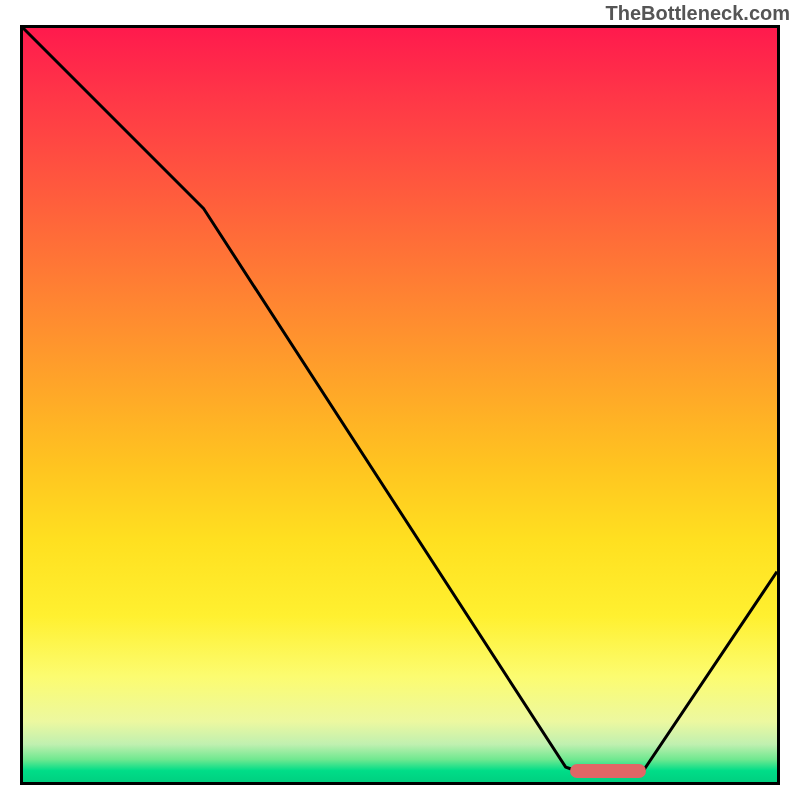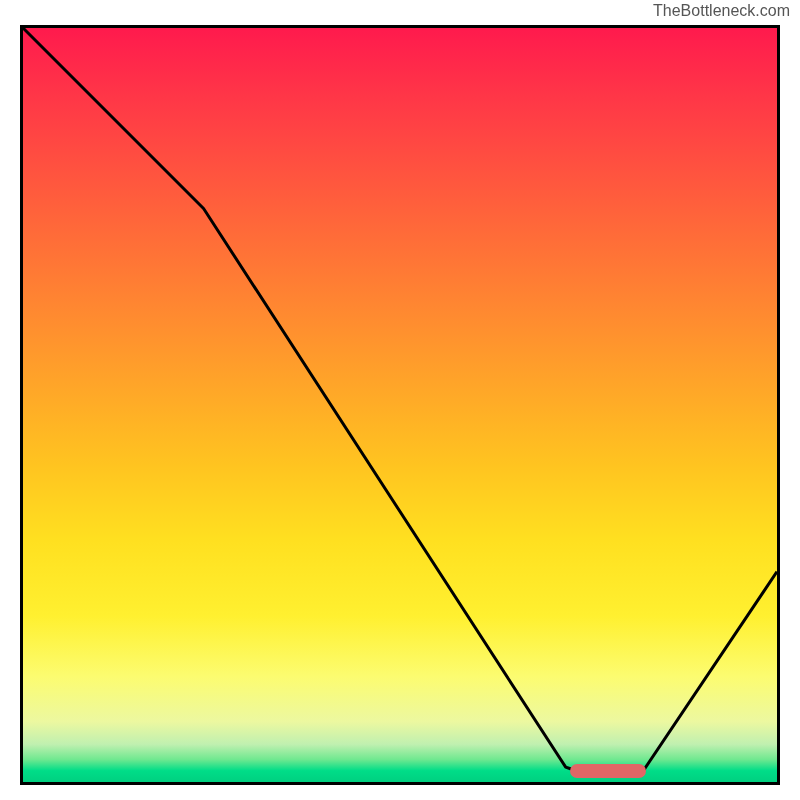--- a/index.html
+++ b/index.html
@@ -12,22 +12,22 @@
   }
   .container {
     width: 800px;
     height: 800px;
     position: relative;
   }
   .watermark {
     position: absolute;
     top: 2px;
     right: 10px;
-    font-size: 16px;
-    font-weight: normal;
+    font-size: 20px;
+    font-weight: bold;
     color: #555555;
     z-index: 10;
   }
   .plot-area {
     position: absolute;
     left: 20px;
     top: 25px;
     width: 760px;
     height: 760px;
     border: 3px solid #000000;

